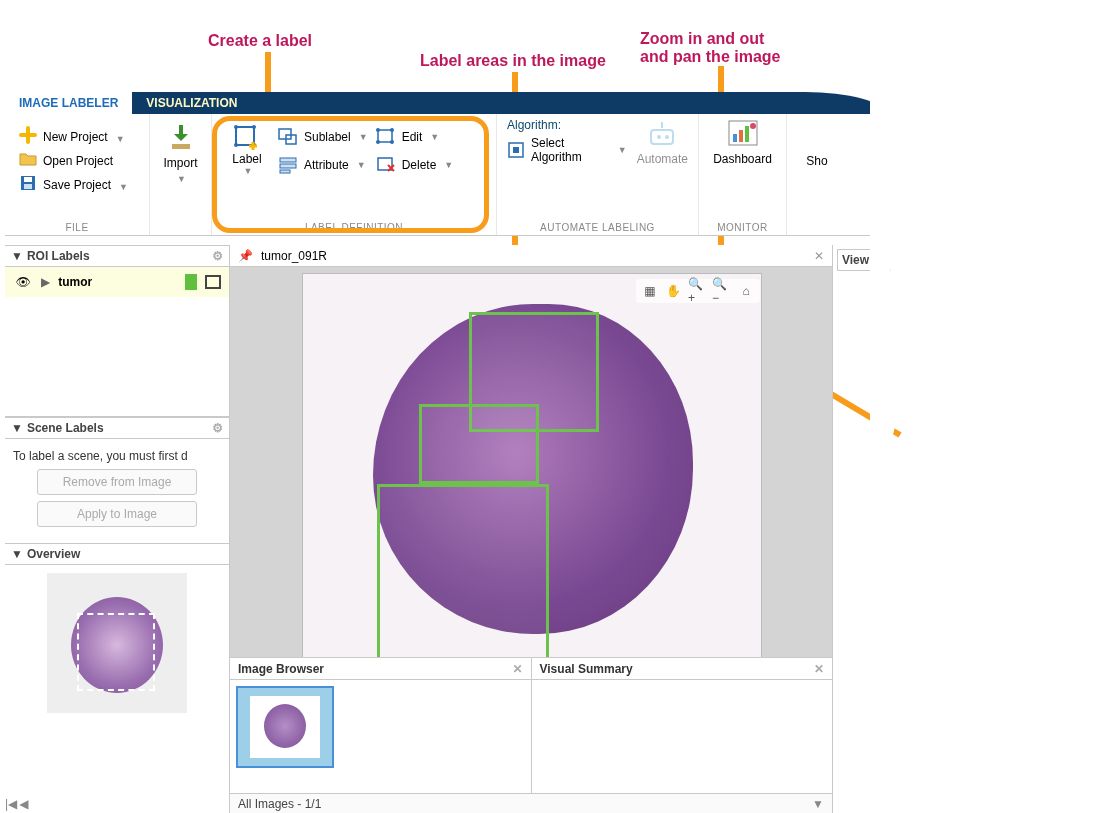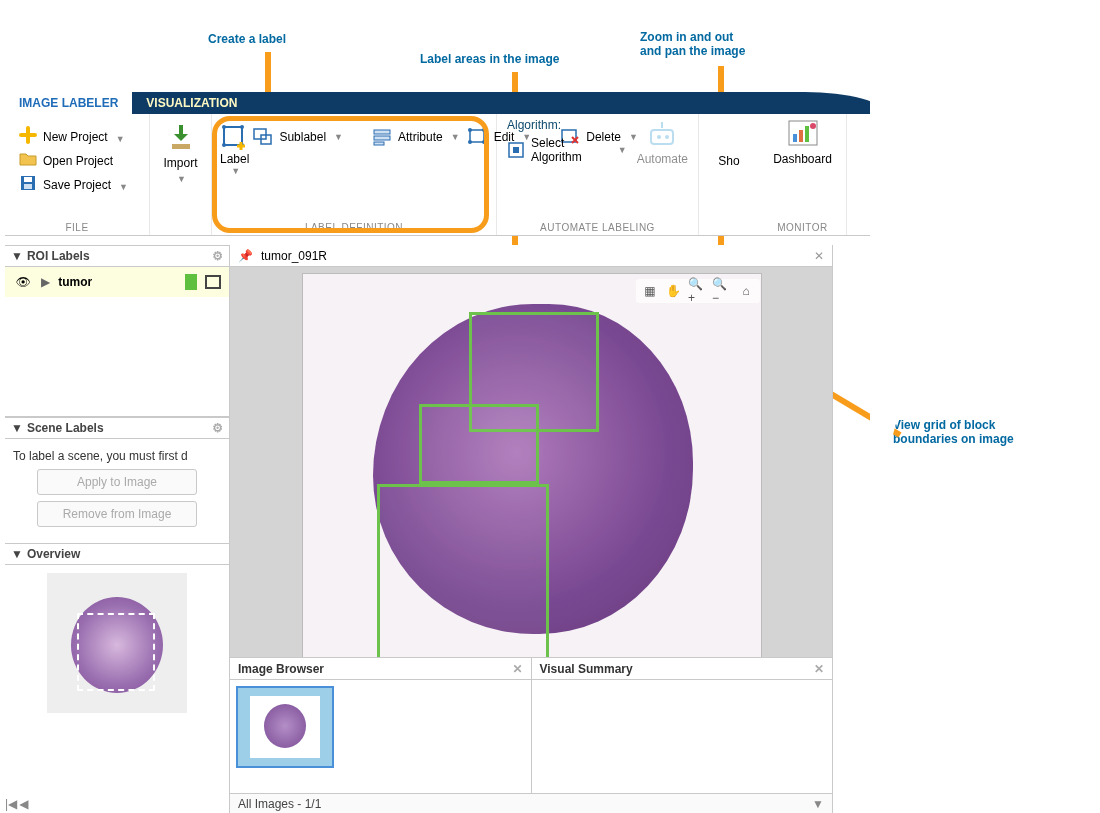--- a/index.html
+++ b/index.html
@@ -33,21 +33,21 @@
   .chev{color:#888;font-size:9px;margin-left:2px;}
   .import-group{width:62px;align-items:center;justify-content:flex-start;padding-top:8px;}
   .big-btn{display:flex;flex-direction:column;align-items:center;gap:4px;cursor:pointer;width:54px;}
   .big-btn .ic{width:30px;height:30px;display:flex;align-items:center;justify-content:center;}
 
   .labeldef-group{width:285px;padding:6px 8px 18px 8px;}
   .labeldef-highlight{position:absolute;left:212px;top:116px;width:277px;height:117px;border:5px solid var(--orange);border-radius:18px;pointer-events:none;}
   .labeldef-row{display:flex;gap:0;height:100%;}
   .label-big{display:flex;flex-direction:column;align-items:center;justify-content:flex-start;width:54px;padding-top:4px;cursor:pointer;}
   .label-big .ic{width:28px;height:28px;}
-  .ldef-col{display:flex;flex-direction:row;gap:21px;padding-top:4px;}
+  .ldef-col{display:flex;flex-direction:column;gap:2px;padding-top:4px;}
   .ldef-item{display:flex;align-items:center;gap:6px;height:26px;cursor:pointer;padding:0 4px;}
   .ldef-item .ic{width:20px;height:18px;}
 
   .auto-group{width:202px;padding-top:4px;}
   .auto-row{display:flex;gap:10px;align-items:flex-start;}
   .algo-col{display:flex;flex-direction:column;gap:6px;}
   .algo-label{color:#0c4a6e;}
   .algo-select{display:flex;align-items:center;gap:6px;height:24px;cursor:pointer;}
 
   .monitor-group{width:88px;align-items:center;padding-top:4px;}
@@ -94,21 +94,21 @@
 
   .status{height:20px;border-top:1px solid var(--gray-border);display:flex;align-items:center;padding:0 8px;background:#fafafa;color:#444;}
   .status .dd{margin-left:auto;color:#888;cursor:pointer;}
 
   .rightpanel{position:absolute;left:833px;top:245px;width:62px;bottom:0;padding:4px;}
   .rightpanel .panel-head{border:1px solid var(--gray-border);}
 
   .nav-arrows{position:absolute;left:5px;bottom:2px;display:flex;gap:2px;color:#888;}
 
   
-  .ann{position:absolute;font-weight:bold;font-size:12px;color:#0369a1;text-shadow:0 0 3px #fff;white-space:nowrap;}
+  .ann{position:absolute;font-weight:bold;font-size:16px;color:#be185d;text-shadow:0 0 3px #fff;white-space:nowrap;}
   .arrow-line{position:absolute;pointer-events:none;}
   .arrow-head{position:absolute;width:0;height:0;border-left:9px solid transparent;border-right:9px solid transparent;border-top:18px solid var(--orange);pointer-events:none;}
   .arrow-bar{position:absolute;width:6px;background:var(--orange);pointer-events:none;}
 
   
   .torn{position:absolute;right:200px;top:92px;width:30px;bottom:0;background:#fff;clip-path:polygon(0 0,100% 2%,60% 6%,100% 10%,50% 15%,100% 20%,60% 26%,100% 32%,55% 38%,100% 44%,60% 50%,100% 56%,55% 62%,100% 68%,60% 74%,100% 80%,55% 86%,100% 92%,60% 98%,100% 100%,0 100%);filter:drop-shadow(4px 0 6px rgba(0,0,0,0.5));}
 
   
   svg{display:block;}
 </style>
@@ -123,22 +123,20 @@
 
   <div class="ann" style="left:420px;top:52px;">Label areas in the image</div>
   <div class="arrow-bar" style="left:512px;top:72px;height:252px;"></div>
   <div class="arrow-head" style="left:506px;top:322px;"></div>
 
   <div class="ann" style="left:640px;top:30px;white-space:pre;">Zoom in and out
 and pan the image</div>
   <div class="arrow-bar" style="left:718px;top:66px;height:204px;"></div>
   <div class="arrow-head" style="left:712px;top:268px;"></div>
 
-  <div class="ann" style="left:893px;top:418px;white-space:pre;">View grid of block
-boundaries on image</div>
   <svg class="arrow-line" style="left:660px;top:290px;" width="250" height="160">
     <line x1="240" y1="145" x2="10" y2="8" stroke="#f89c1c" stroke-width="6"></line>
     <polygon points="2,2 22,5 14,22" fill="#f89c1c"></polygon>
   </svg>
 
   <div class="tabstrip">
     <div class="tab active">IMAGE LABELER</div>
     <div class="tab inactive">VISUALIZATION</div>
   </div>
 
@@ -281,39 +279,39 @@
                 <circle cx="20" cy="19" r="2" fill="#6ab4e0"></circle>
                 <path d="M15 4v6" stroke="#6ab4e0" stroke-width="2"></path>
               </svg>
             </span>
           <span>Automate</span>
         </div>
       </div>
       <div class="g-title">AUTOMATE LABELING</div>
     </div>
 
-    <div class="rgroup shots-group">
-      <span>Sho</span>
-    </div>
-
     <div class="rgroup monitor-group">
       <div class="big-btn">
         <span class="ic">
             <svg width="30" height="26">
               <rect x="1" y="1" width="28" height="24" fill="#fff" stroke="#888"></rect>
               <rect x="5" y="14" width="4" height="8" fill="#4a90d9"></rect>
               <rect x="11" y="10" width="4" height="12" fill="#e07040"></rect>
               <rect x="17" y="6" width="4" height="16" fill="#5fbf3f"></rect>
               <circle cx="25" cy="6" r="3" fill="#d94a6a"></circle>
             </svg>
           </span>
         <span>Dashboard</span>
       </div>
       <div class="g-title">MONITOR</div>
     </div>
+
+    <div class="rgroup shots-group">
+      <span>Sho</span>
+    </div>
   </div>
 
   <div class="labeldef-highlight"></div>
 
   <div class="leftpanel">
     <div class="panel-head">
       <span>▼</span>
       <span>ROI Labels</span>
       <span class="gear">⚙</span>
     </div>
@@ -327,22 +325,22 @@
       </div>
     </div>
 
     <div class="panel-head">
       <span>▼</span>
       <span>Scene Labels</span>
       <span class="gear">⚙</span>
     </div>
     <div class="scene-body">
       <div>To label a scene, you must first d</div>
+      <button class="scene-btn">Remove from Image</button>
       <button class="scene-btn">Apply to Image</button>
-      <button class="scene-btn">Remove from Image</button>
     </div>
 
     <div class="panel-head">
       <span>▼</span>
       <span>Overview</span>
     </div>
     <div class="ov-body">
       <div class="ov-thumb">
         <div style="position:absolute;left:24px;top:24px;width:92px;height:96px;border-radius:50%;background:radial-gradient(circle,#d7b8dd,#9a6fb0 60%,#7a4a94);"></div>
         <div class="dashed"></div>
@@ -396,20 +394,25 @@
         <div class="b-body"></div>
       </div>
     </div>
 
     <div class="status">
       <span>All Images - 1/1</span>
       <span class="dd">▼</span>
     </div>
   </div>
 
+  <div class="rightpanel">
+    <div class="panel-head" style="padding:0 4px;">
+      <span>View</span>
+    </div>
+  </div>
 
   <div class="nav-arrows">
     <span>|◀</span>
     <span>◀</span>
   </div>
 
   <div class="torn"></div>
 
 </div>
 

